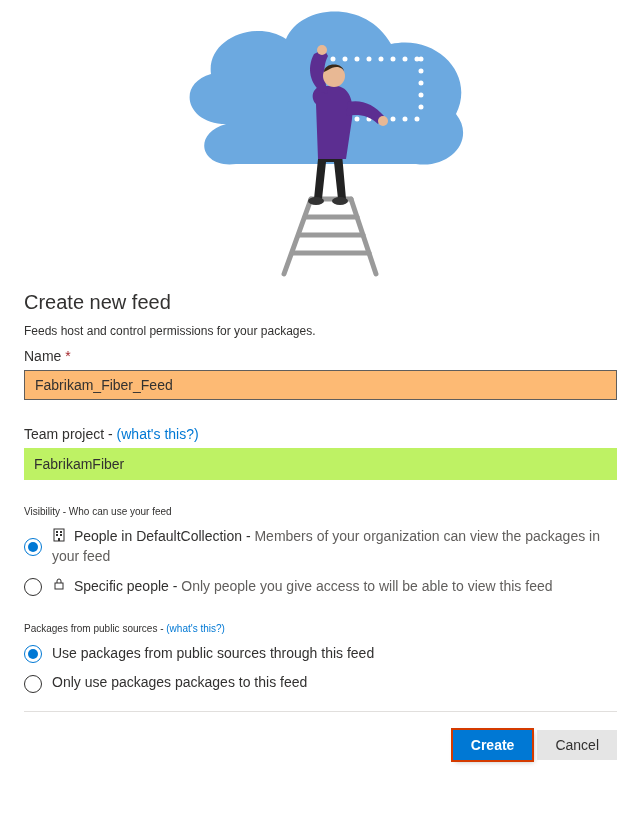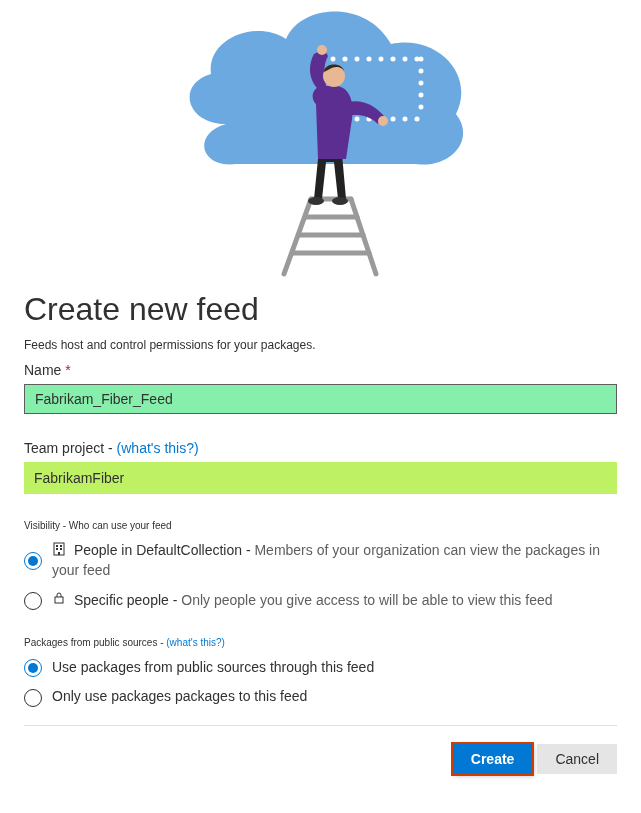--- a/index.html
+++ b/index.html
@@ -10,21 +10,21 @@
       color: #323130;
       font-size: 14px;
     }
     .container { padding: 0 24px 24px 24px; }
     .illustration {
       display: flex;
       justify-content: center;
       padding: 4px 0 12px 0;
     }
     .title {
-      font-size: 32px;
+      font-size: 20px;
       font-weight: 400;
       margin-bottom: 10px;
       color: #323130;
     }
     .subtitle {
       font-size: 12px;
       color: #323130;
       margin-bottom: 10px;
     }
     .field-label {
@@ -36,21 +36,21 @@
     .required { color: #a4262c; }
     .link { color: #0078d4; cursor: pointer; }
     .text-input {
       width: 100%;
       border: 1px solid #605e5c;
       padding: 6px 10px;
       font-size: 14px;
       font-family: inherit;
       color: #323130;
       outline: none;
-      background: #86efac;
+      background: #fdba74;
     }
     .readonly-input {
       width: 100%;
       background: #bef264;
       border: none;
       padding: 8px 10px;
       font-size: 14px;
       color: #323130;
       margin-bottom: 26px;
     }

